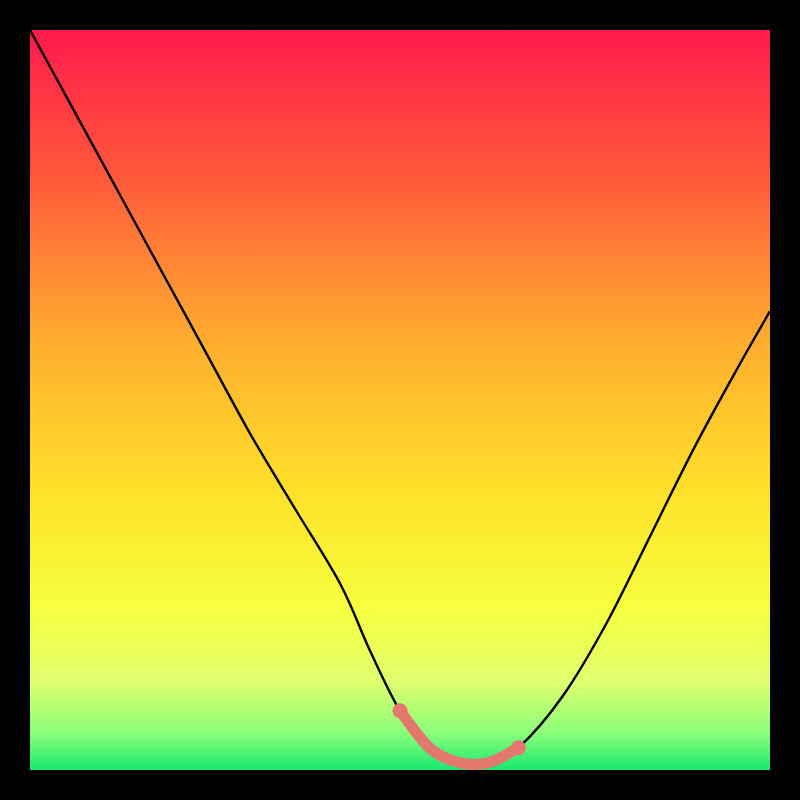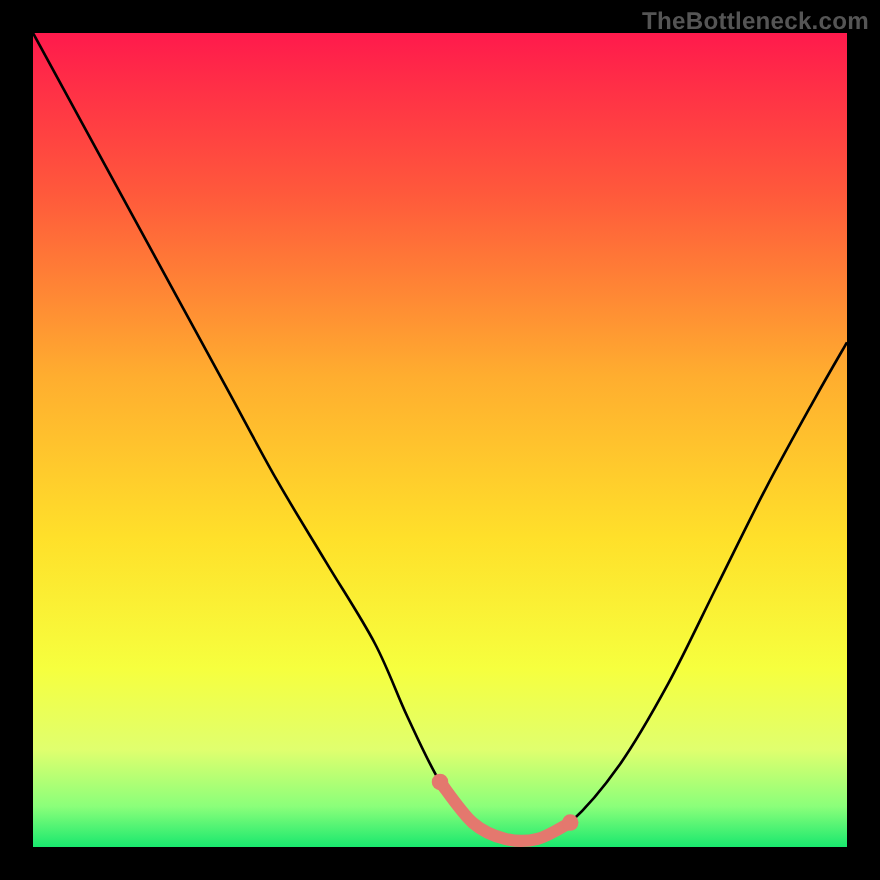--- a/index.html
+++ b/index.html
@@ -35,21 +35,20 @@
     height: 740px;
   }
   svg {
     display: block;
   }
 </style>
 </head>
 <body>
 
 <div class="frame">
-  <div class="watermark">TheBottleneck.com</div>
 
   <div class="plot-wrap">
     <svg id="chart-svg" width="740" height="740" viewBox="0 0 740 740">
       <defs>
         <linearGradient id="bg-grad" x1="0" y1="0" x2="0" y2="1">
             <stop offset="0%" stop-color="#ff1a4c"></stop>
             <stop offset="20%" stop-color="#ff5a3b"></stop>
             <stop offset="42%" stop-color="#ffad2f"></stop>
             <stop offset="62%" stop-color="#ffe02a"></stop>
             <stop offset="78%" stop-color="#f6ff3e"></stop>

